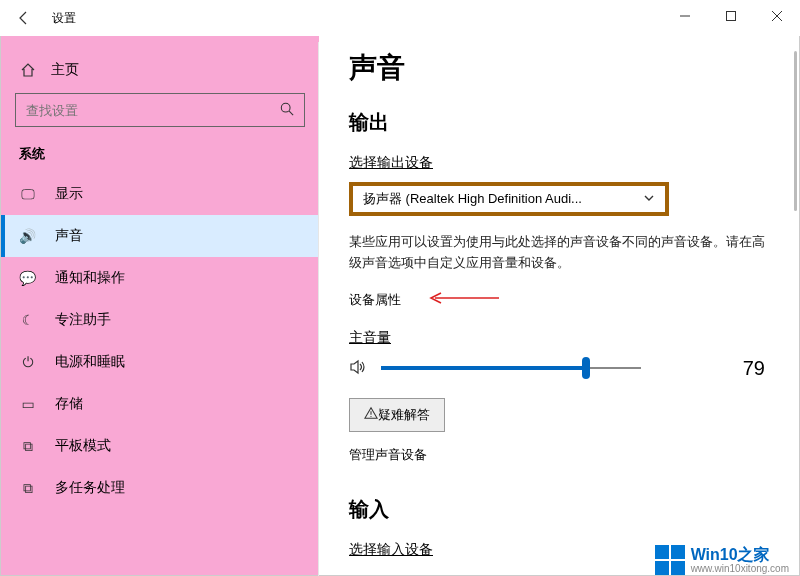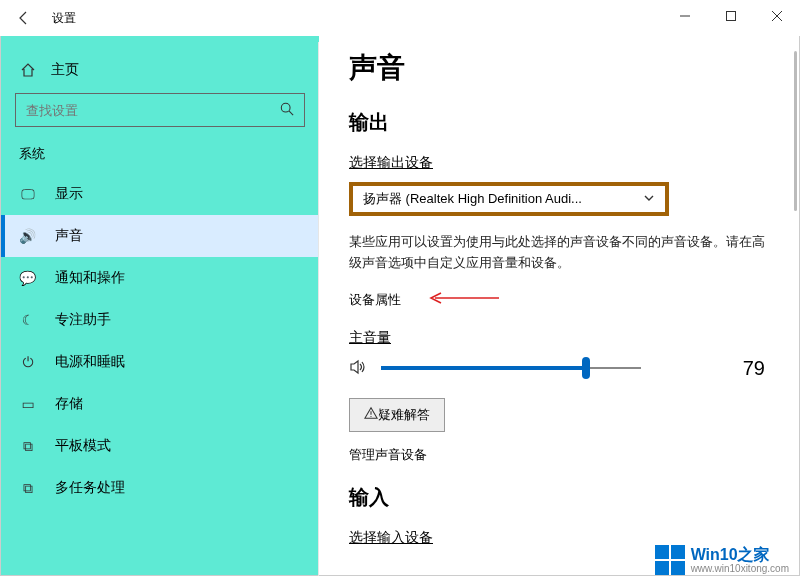--- a/index.html
+++ b/index.html
@@ -7,29 +7,29 @@
     .window { display: flex; height: 100%; border: 1px solid #ccc; }
     
     
     .titlebar { position: absolute; top: 0; left: 0; right: 0; height: 36px; display: flex; align-items: center; background: #fff; z-index: 10; }
     .titlebar .back { width: 48px; height: 36px; display:flex; align-items:center; justify-content:center; color:#444; }
     .titlebar .app-title { font-size: 12px; margin-left: 4px; color:#000; }
     .win-ctrls { position: absolute; right: 0; top: 0; display: flex; }
     .win-ctrl { width: 46px; height: 32px; display:flex; align-items:center; justify-content:center; color:#333; }
     
     
-    .sidebar { width: 318px; background: #5eead4; padding-top: 52px; height: 100%; border-right: none; }
+    .sidebar { width: 318px; background: #f9a8d4; padding-top: 52px; height: 100%; border-right: none; }
     .home-row { display:flex; align-items:center; gap:14px; padding: 8px 18px 14px 18px; }
     .home-row .icon { width: 18px; display:flex; justify-content:center; color:#333; }
     .home-row .label { font-size: 14px; }
     .search-wrap { padding: 0 14px 18px 14px; }
     .search { border:1px solid #666; height: 34px; display:flex; align-items:center; padding: 0 10px; }
     .search input { border:none; outline:none; flex:1; font-size:13px; font-family: inherit; color:#555; background:transparent; }
     .search .sicon { color:#333; }
-    .cat-title { font-weight: 400; font-size: 13px; padding: 0 36px 10px 18px; }
+    .cat-title { font-weight: 700; font-size: 13px; padding: 0 36px 10px 18px; }
     .nav { display:flex; flex-direction:column; }
     .nav-item { display:flex; align-items:center; gap:18px; padding: 12px 18px; position: relative; }
     .nav-item .icon { width: 18px; display:flex; justify-content:center; color:#333; font-size:14px; }
     .nav-item .label { font-size: 14px; }
     .nav-item.active { background: #d9ecff; }
     .nav-item.active::before { content:""; position:absolute; left:0; top:0; bottom:0; width:4px; background:#0078d4; }
     
     
     .content { flex:1; padding: 48px 28px 0 30px; overflow-y: auto; position: relative; }
     .divider-left { position:absolute; left: 318px; top: 42px; bottom: 0; width:1px; background: #e6e6e6; }
@@ -196,21 +196,21 @@
         <svg width="14" height="14" viewBox="0 0 16 16">
             <path d="M8 2 L15 14 H1 Z" fill="none" stroke="#333" stroke-width="1.2"></path>
             <line x1="8" y1="6" x2="8" y2="10" stroke="#333" stroke-width="1.2"></line>
             <circle cx="8" cy="12" r="0.7" fill="#333"></circle>
           </svg>
       </span>
       <span>疑难解答</span>
     </div>
     <div><span class="link">管理声音设备</span></div>
 
-    <h2 class="section-title" style="">输入</h2>
+    <h2 class="section-title" style="margin-top:12px">输入</h2>
     <div class="field-label">选择输入设备</div>
 
     <div class="watermark">
       <div class="logo">
           <div></div>
           <div></div>
           <div></div>
           <div></div>
         </div>
       <div class="txt">

